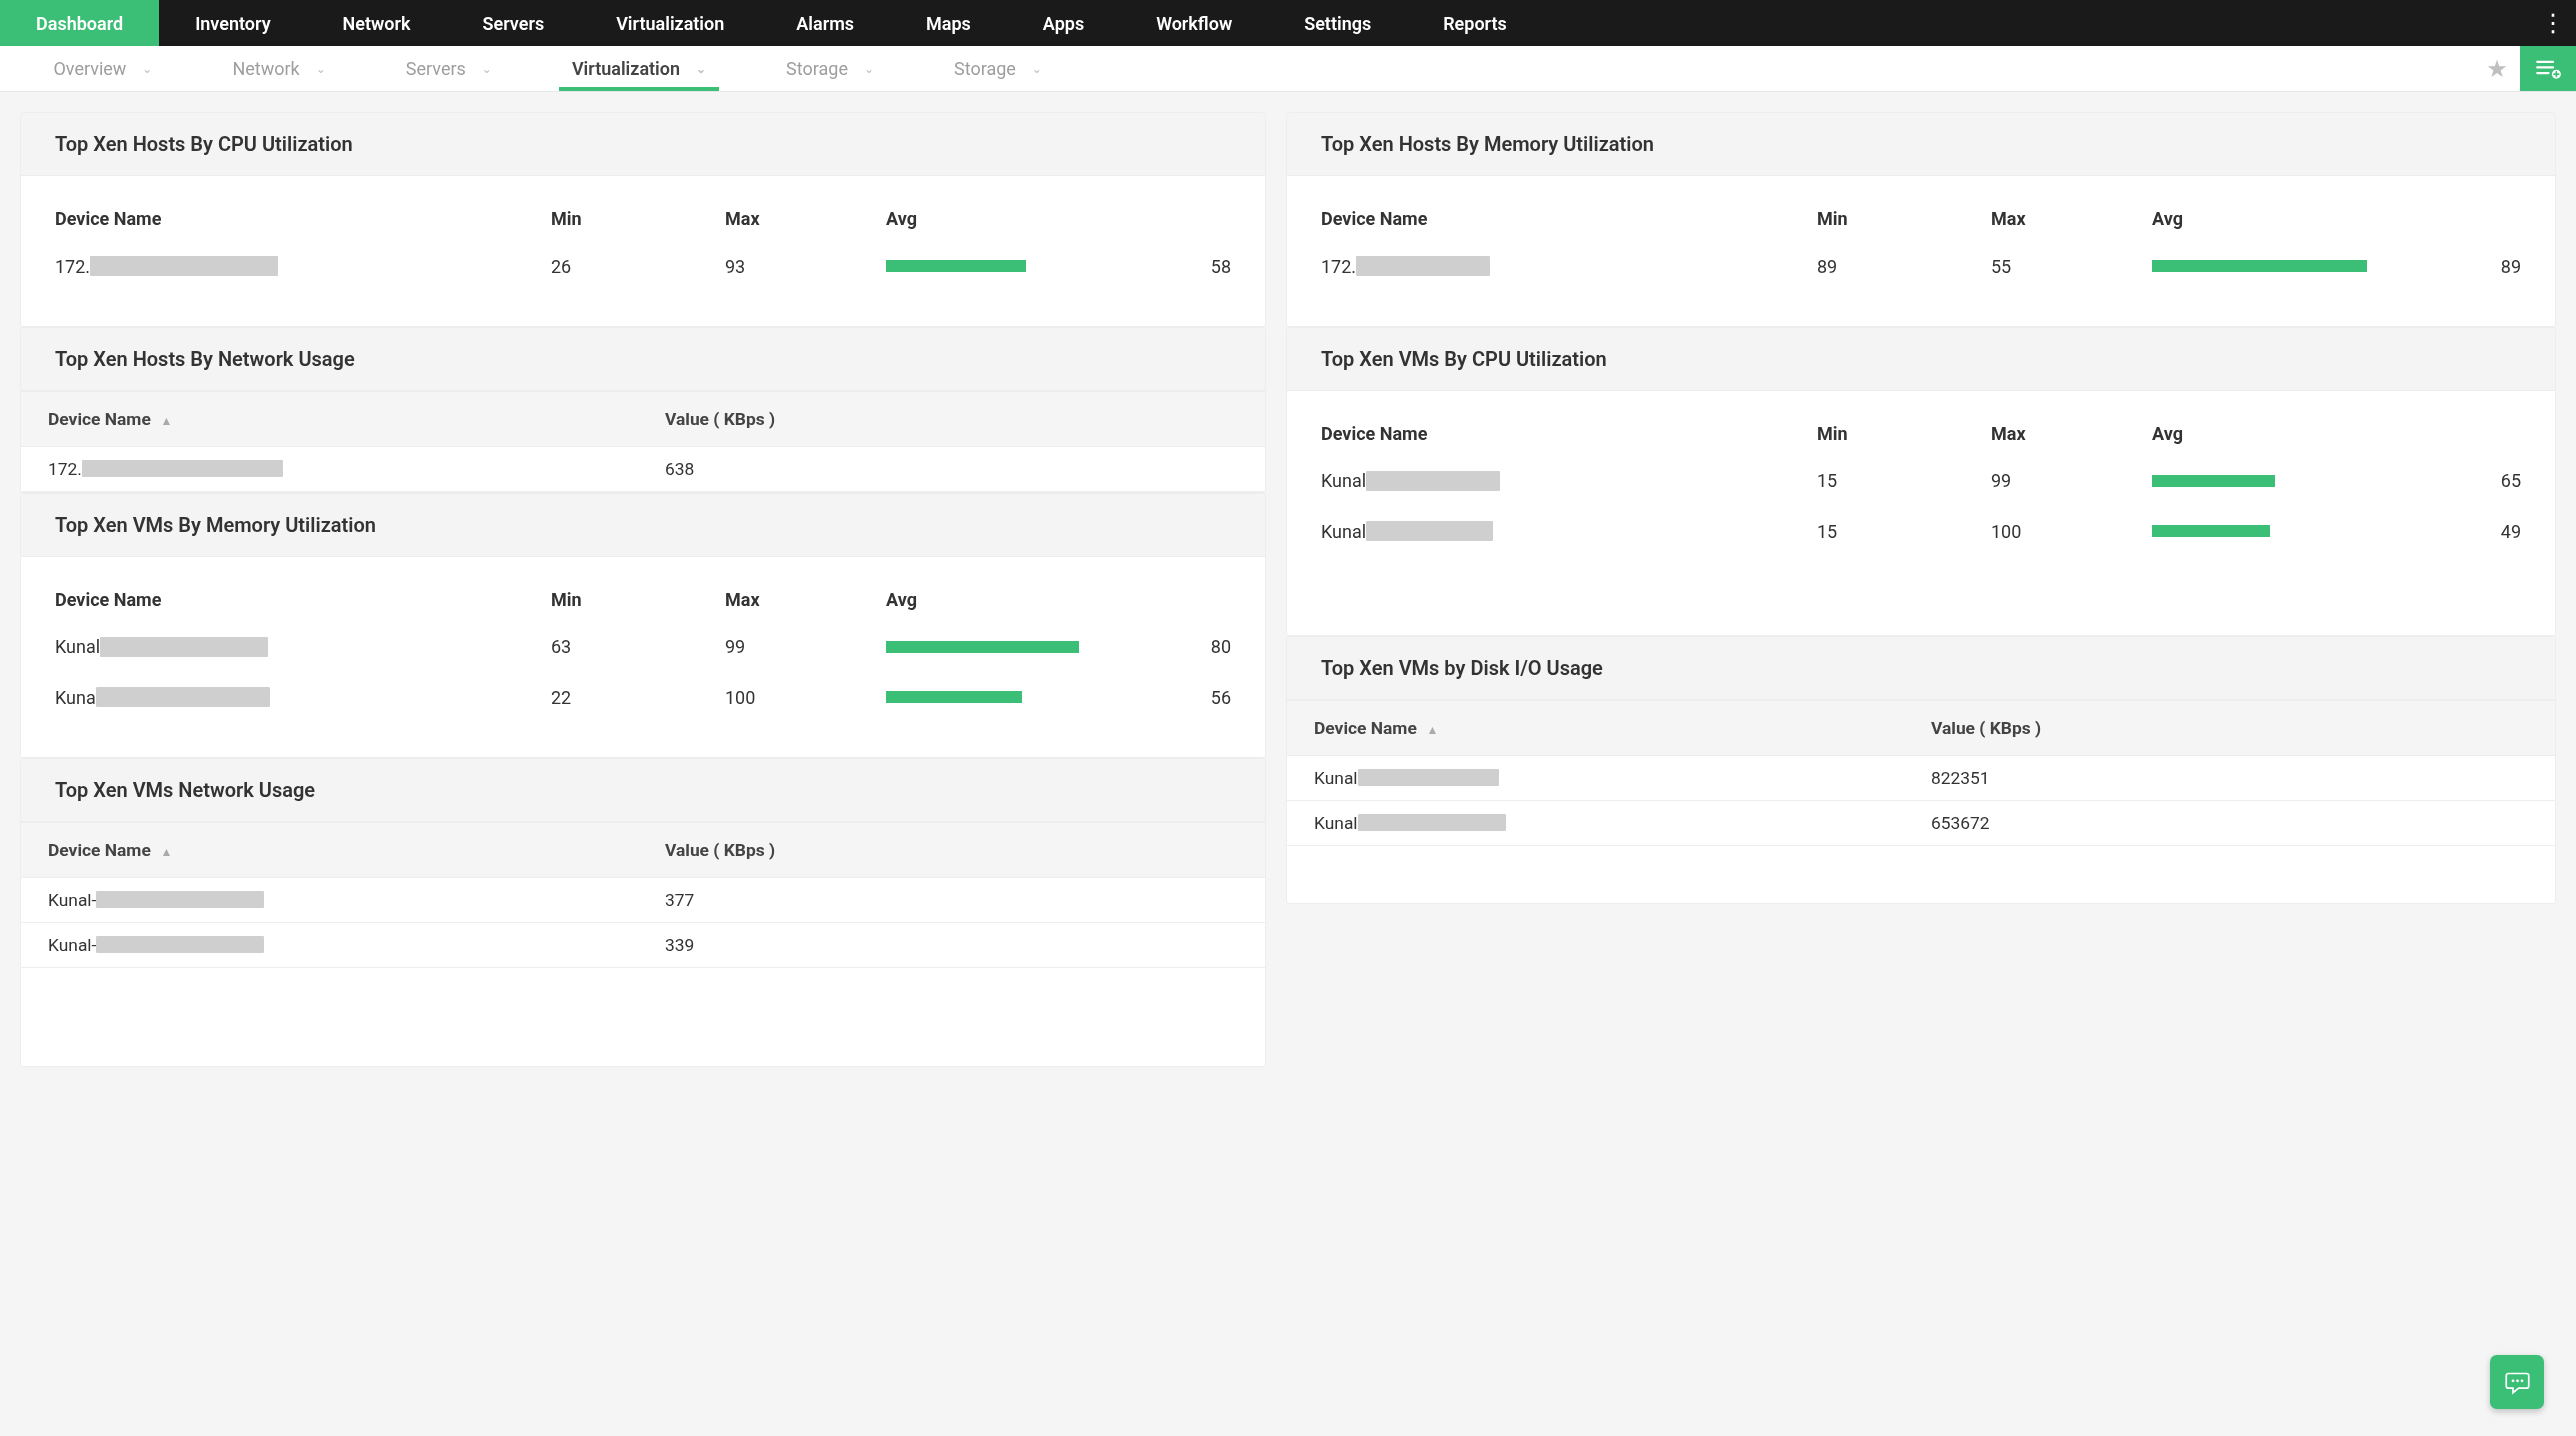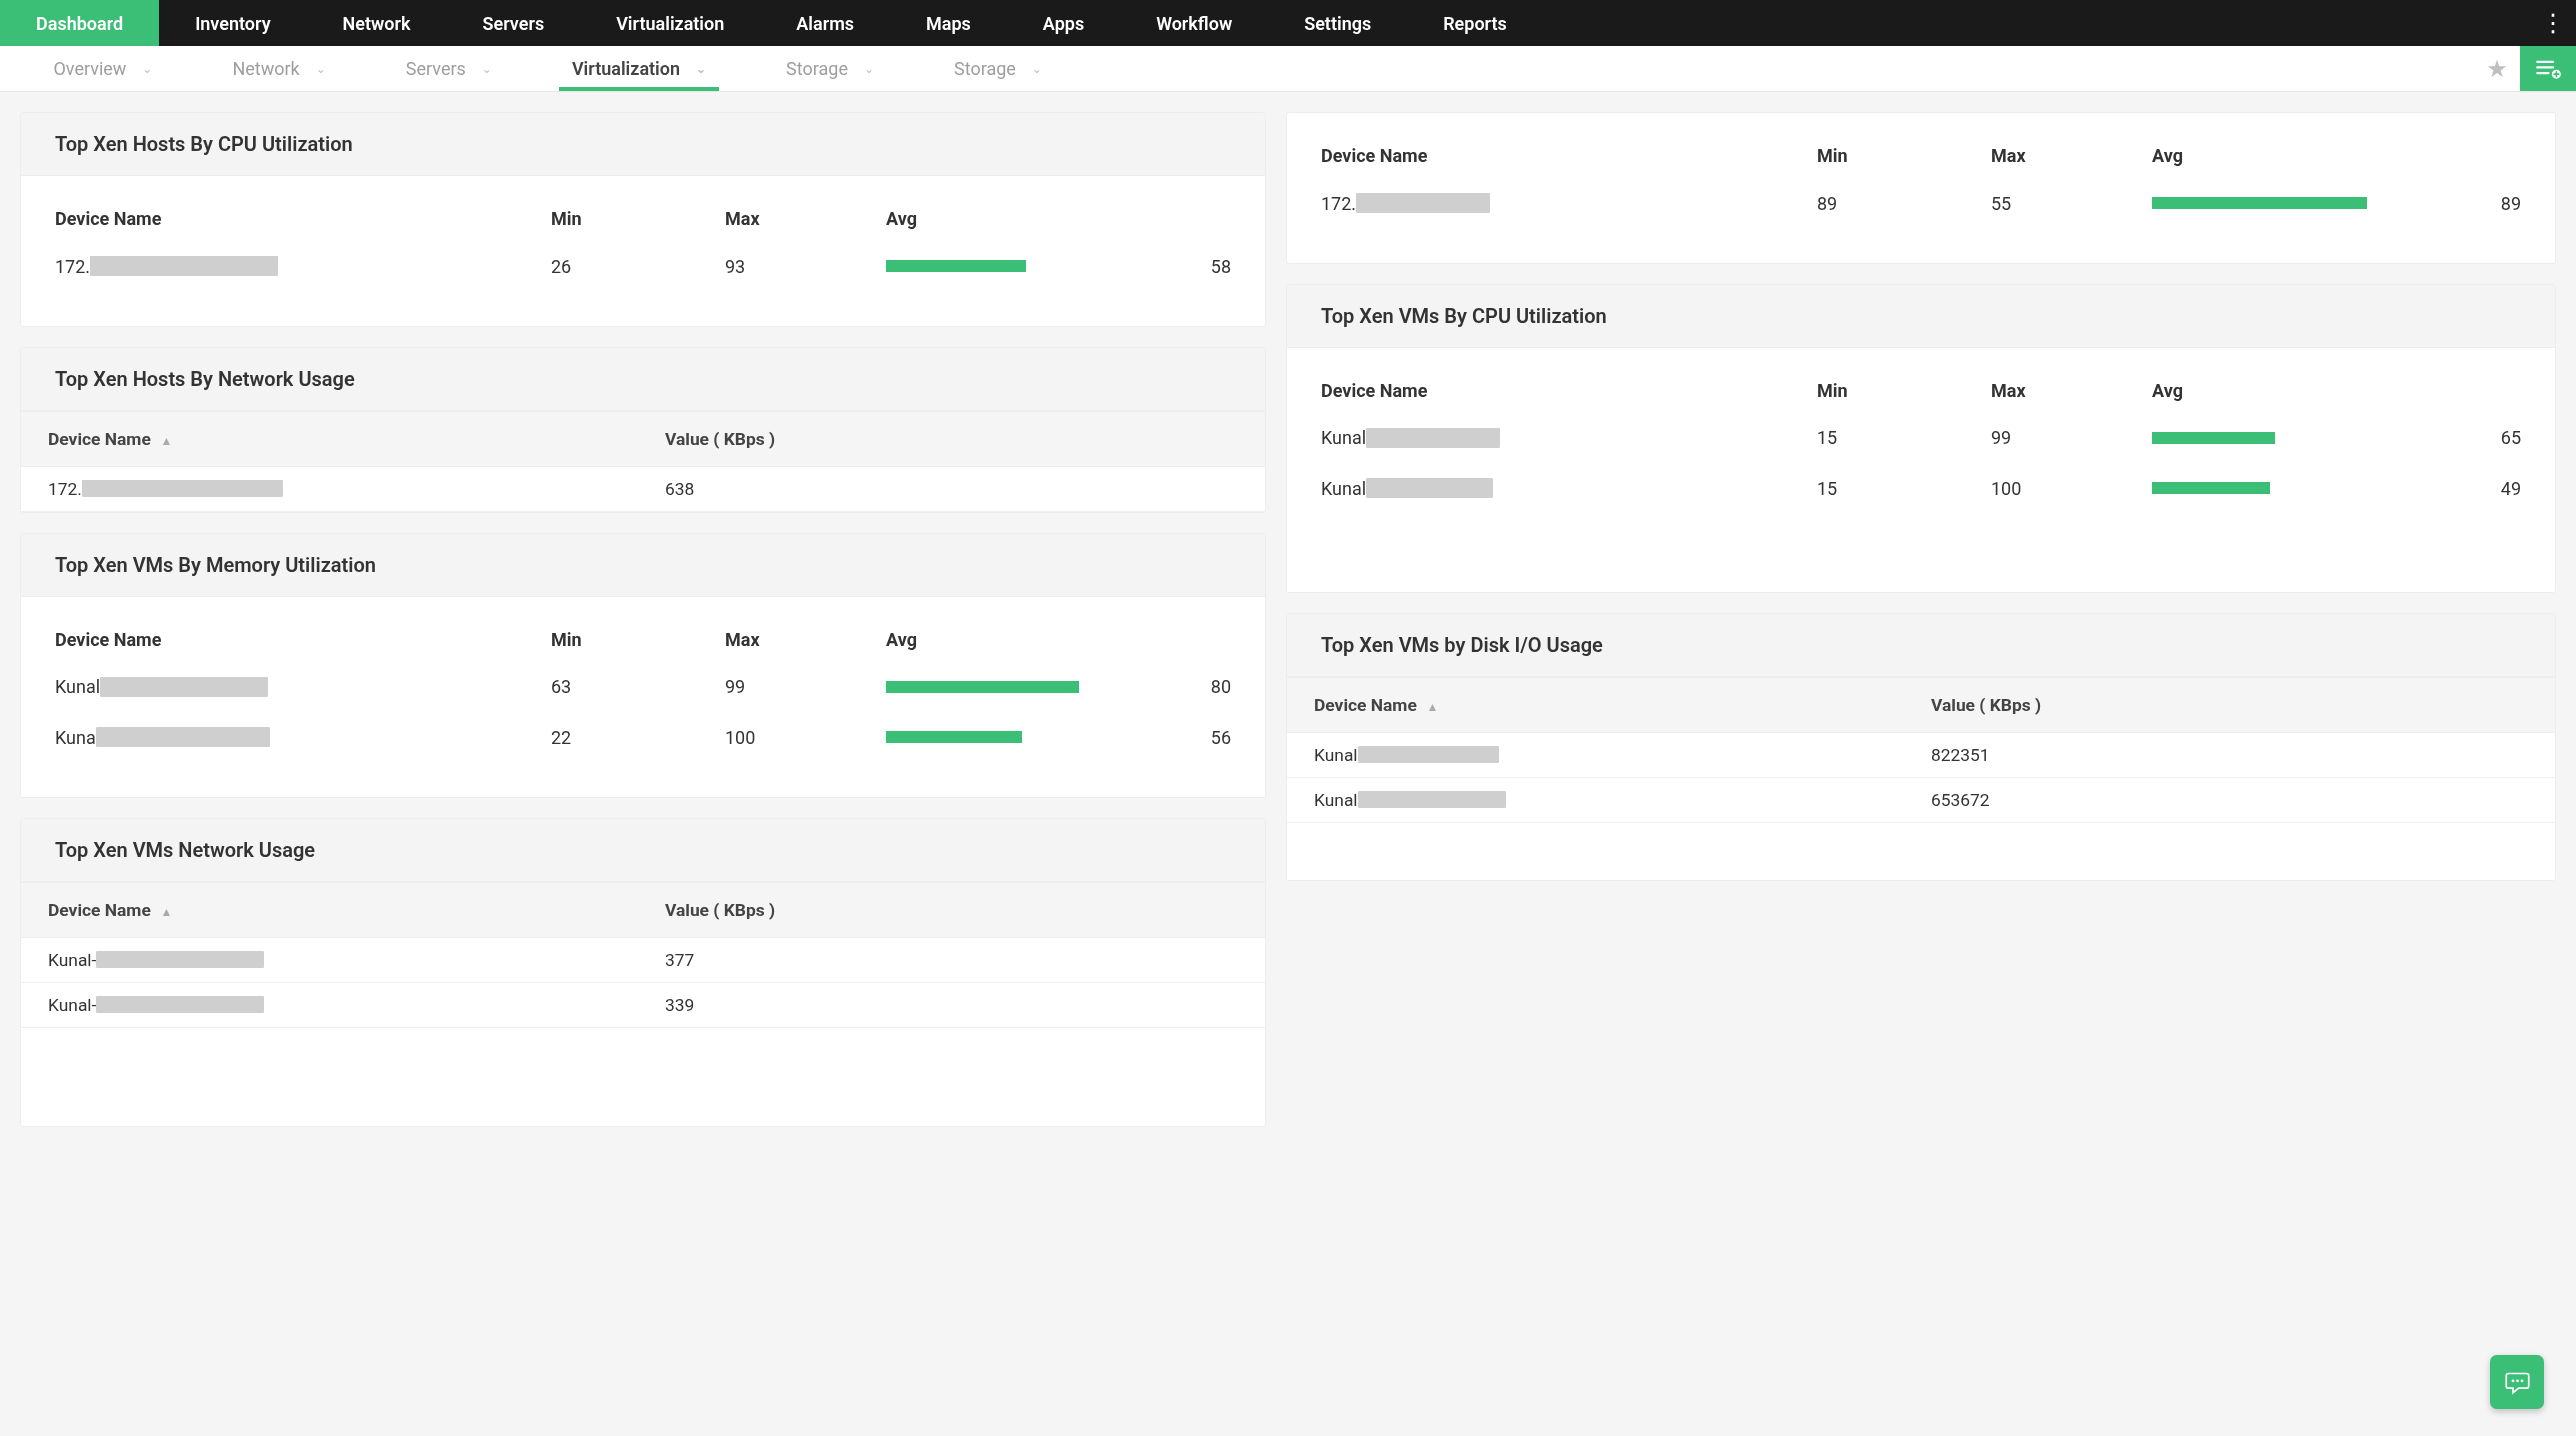--- a/index.html
+++ b/index.html
@@ -100,21 +100,21 @@
   }
   .subnav .addbtn svg { width: 27px; height: 27px; }
 
   
   .grid {
     display: grid;
     grid-template-columns: 1fr 1fr;
     gap: 20px;
     padding: 20px;
   }
-  .col { display: flex; flex-direction: column; gap: 20px; }
+  .col { display: flex; flex-direction: column; }
 
   .panel {
     background: #fff;
     border: 0.7px solid #ededed;
     border-radius: 2.7px;
   }
   .panel .phead {
     background: #f4f4f4;
     padding: 19px 34px;
     font-size: 20px;
@@ -373,20 +373,21 @@
           <div>339</div>
         </div>
       </div>
     </div>
 
   </div>
 
   <div class="col">
 
     <div class="panel">
+      <div class="phead">Top Xen Hosts By Memory Utilization</div>
       <div class="pbody">
         <div class="bartbl">
           <div class="hrow">
             <div>Device Name</div>
             <div>Min</div>
             <div>Max</div>
             <div>Avg</div>
             <div></div>
           </div>
           <div class="drow">

